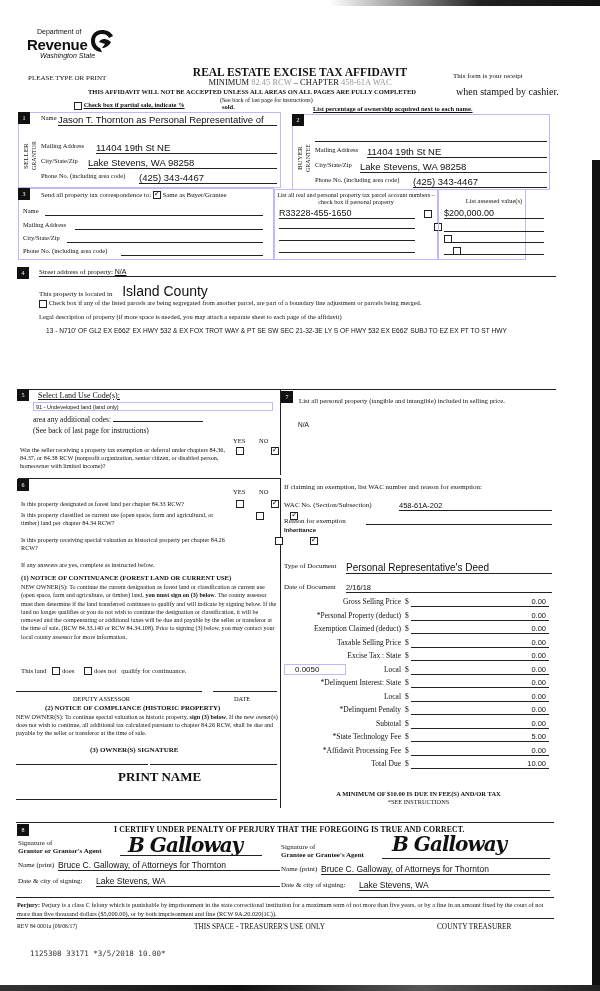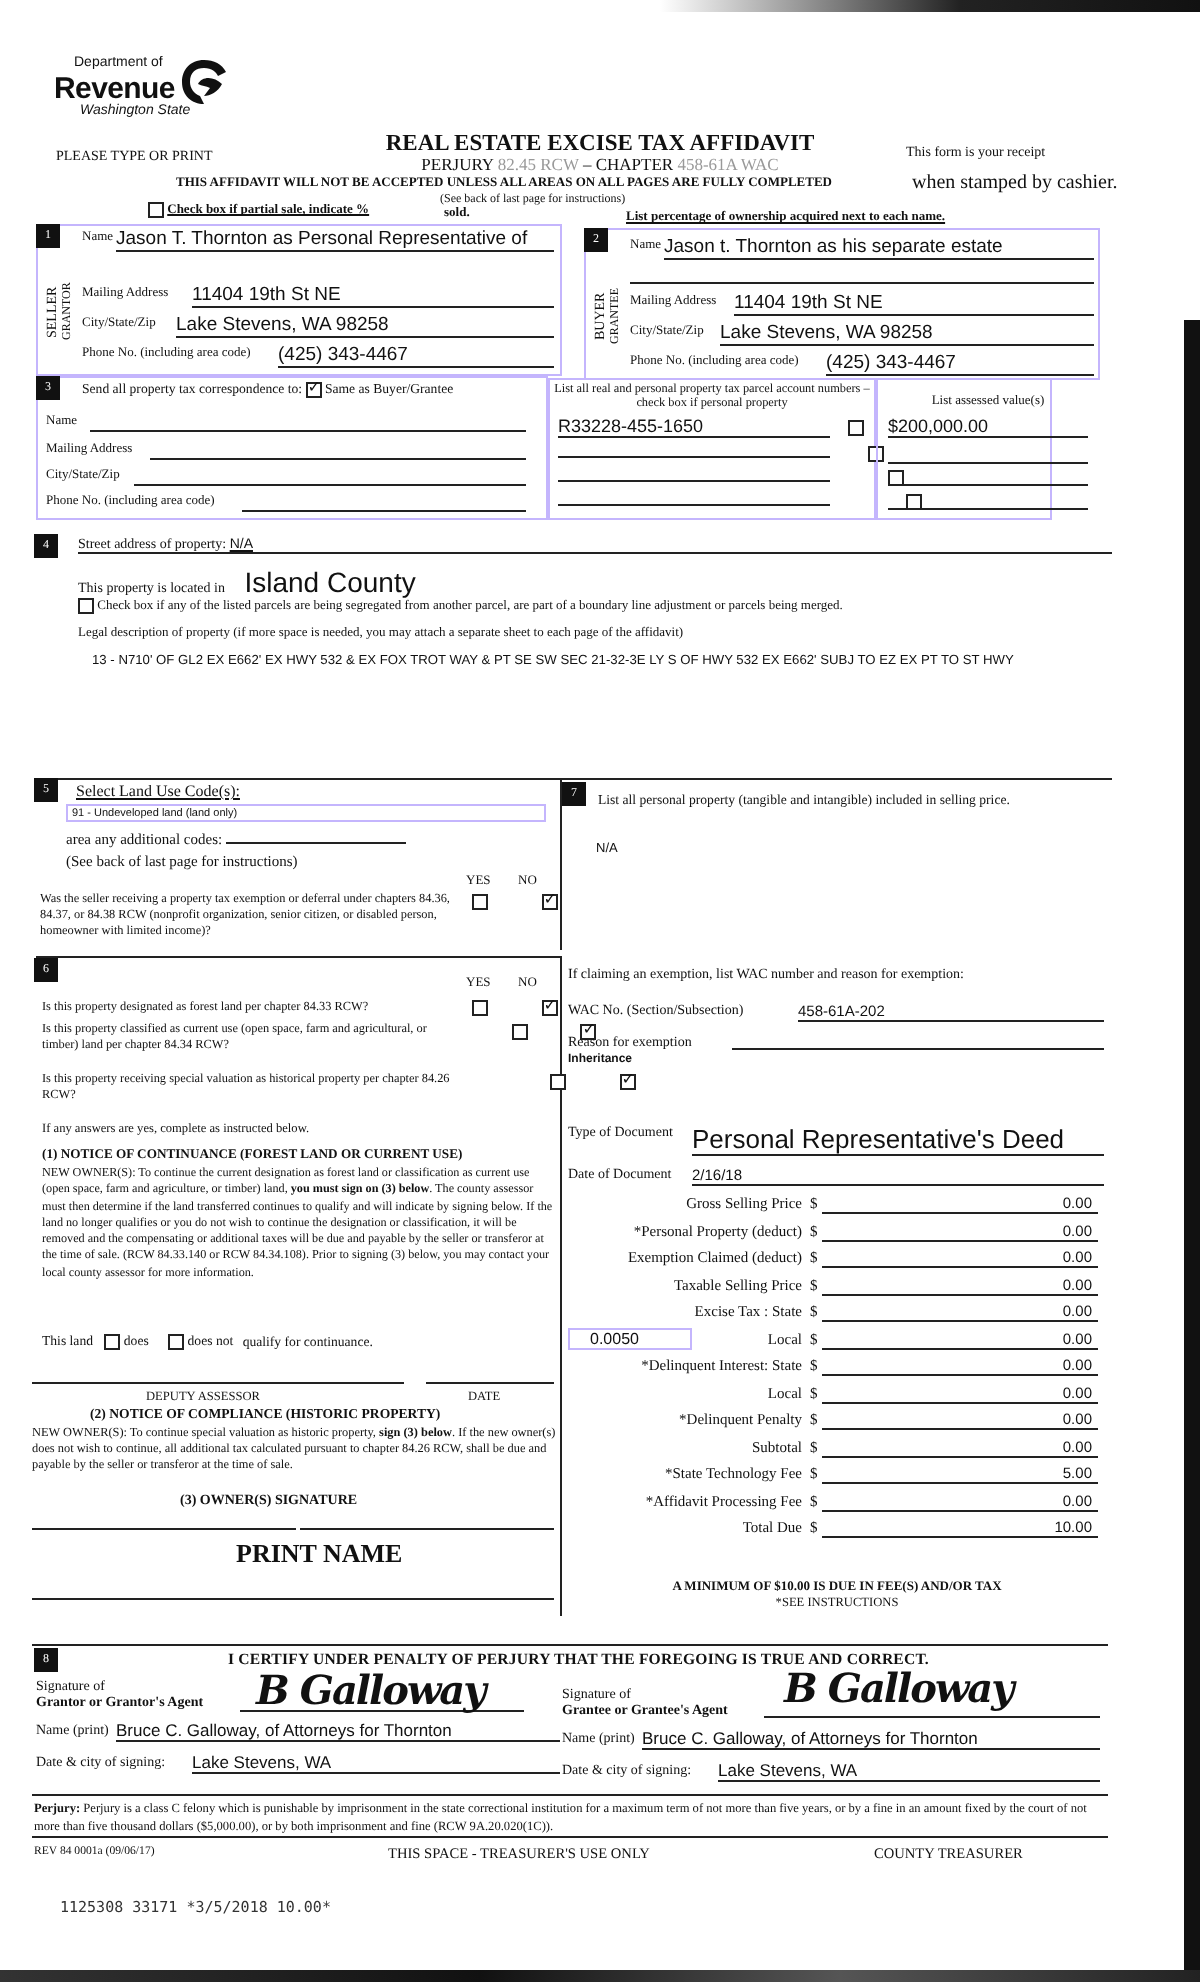--- a/index.html
+++ b/index.html
@@ -43,21 +43,21 @@
   <span class="wa">Washington State</span>
   <svg class="mark" viewBox="0 0 26 26">
     <path d="M13 2 C6 2 2 7 2 13 C2 20 7 24 13 24 L11 20 C8 19 6 16 6 13 C6 8 9 6 13 6 C17 6 19 8 20 10 L24 8 C22 4 18 2 13 2 Z" fill="#111"></path>
     <path d="M10 14 C12 10 18 10 22 14 C20 18 16 20 13 20 L16 16 C14 15 12 15 10 14 Z" fill="#111"></path>
   </svg>
 </div>
 
 <div class="abs" style="left:28px;top:74px;font-size:7px;">PLEASE TYPE OR PRINT</div>
 <div class="abs title" style="top:66px;font-size:11.5px;font-weight:bold;">REAL ESTATE EXCISE TAX AFFIDAVIT</div>
 <div class="abs title" style="top:77px;font-size:8.5px;">
-  <span>PERJURY</span>
+  <span>MINIMUM</span>
   <span class="gray">82.45 RCW</span>
   <span>– CHAPTER</span>
   <span class="gray">458-61A WAC</span>
 </div>
 <div class="abs" style="left:453px;top:72px;font-size:7px;">This form is your receipt</div>
 <div class="abs" style="left:456px;top:86px;font-size:10px;">when stamped by cashier.</div>
 <div class="abs" style="left:88px;top:88px;font-size:6.5px;font-weight:bold;">THIS AFFIDAVIT WILL NOT BE ACCEPTED UNLESS ALL AREAS ON ALL PAGES ARE FULLY COMPLETED</div>
 <div class="abs" style="left:220px;top:97px;font-size:6px;">(See back of last page for instructions)</div>
 <div class="abs" style="left:74px;top:101px;font-size:6.5px;font-weight:bold;">
   <span class="cb"></span>
@@ -85,24 +85,20 @@
   <div class="abs" style="left:22px;top:59px;width:236px;height:11px;">
     <span style="font-size:6.5px;">Phone No. (including area code)</span>
     <span class="hand line" style="position:absolute;left:98px;width:138px;">(425) 343-4467</span>
   </div>
 </div>
 
 <div class="abs box" style="left:292px;top:114px;width:258px;height:76px;border-width:1.3px;">
   <div class="abs secbox" style="left:-1px;top:-1px;">2</div>
   <div class="abs vlabel" style="left:3px;top:18px;height:50px;">BUYER</div>
   <div class="abs vlabel" style="left:11px;top:18px;height:50px;font-size:6px;">GRANTEE</div>
-  <div class="abs" style="left:22px;top:3px;width:232px;height:11px;">
-    <span style="font-size:6.5px;">Name</span>
-    <span class="hand line" style="position:absolute;left:17px;width:215px;">Jason t. Thornton as his separate estate</span>
-  </div>
   <div class="abs line" style="left:22px;top:26px;width:232px;height:1px;"></div>
   <div class="abs" style="left:22px;top:31px;width:232px;height:11px;">
     <span style="font-size:6.5px;">Mailing Address</span>
     <span class="hand line" style="position:absolute;left:52px;width:180px;">11404 19th St NE</span>
   </div>
   <div class="abs" style="left:22px;top:46px;width:232px;height:11px;">
     <span style="font-size:6.5px;">City/State/Zip</span>
     <span class="hand line" style="position:absolute;left:45px;width:187px;">Lake Stevens, WA 98258</span>
   </div>
   <div class="abs" style="left:22px;top:61px;width:232px;height:11px;">
@@ -242,21 +238,21 @@
     <span class="hand-s line" style="position:absolute;left:115px;top:0;width:153px;font-size:7.5px;">458-61A-202</span>
   </div>
   <div class="abs" style="left:3px;top:127px;font-size:7px;">
     <span>Reason for exemption</span>
     <span class="line" style="position:absolute;left:82px;top:0;width:186px;height:8px;"></span>
   </div>
   <div class="abs hand-s" style="left:3px;top:137px;font-size:6px;font-weight:bold;">Inheritance</div>
 
   <div class="abs" style="left:3px;top:172px;font-size:7px;">
     <span>Type of Document</span>
-    <span class="hand-s line" style="position:absolute;left:62px;top:0;width:206px;font-size:13px;">Personal Representative's Deed</span>
+    <span class="hand-s line" style="position:absolute;left:62px;top:0;width:206px;font-size:10px;">Personal Representative's Deed</span>
   </div>
   <div class="abs" style="left:3px;top:193px;font-size:7px;">
     <span>Date of Document</span>
     <span class="hand-s line" style="position:absolute;left:62px;top:0;width:206px;font-size:7.5px;">2/16/18</span>
   </div>
 
   <div class="abs" style="left:0;top:207px;width:275px;">
     <div class="abs" style="top:0;left:0;width:275px;height:13px;">
       <span class="amt-label" style="left:0;">Gross Selling Price</span>
       <span class="amt-dollar" style="left:124px;">$</span>

